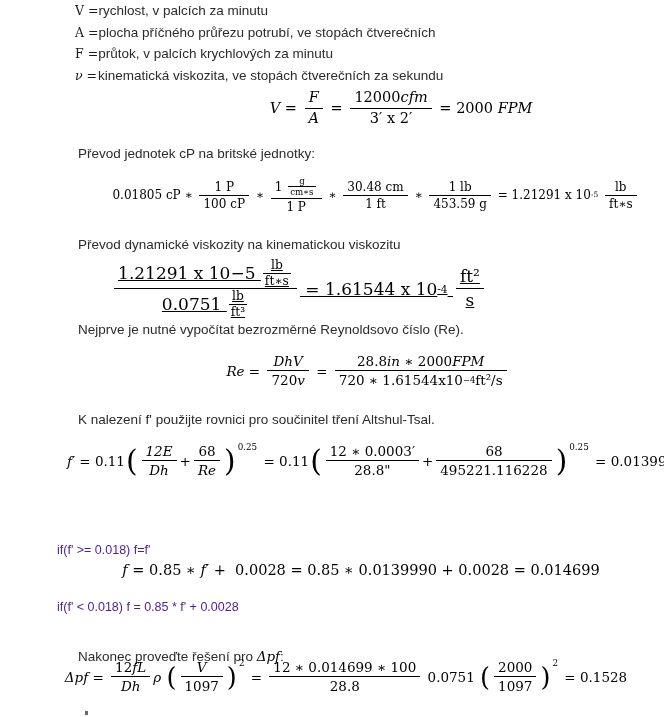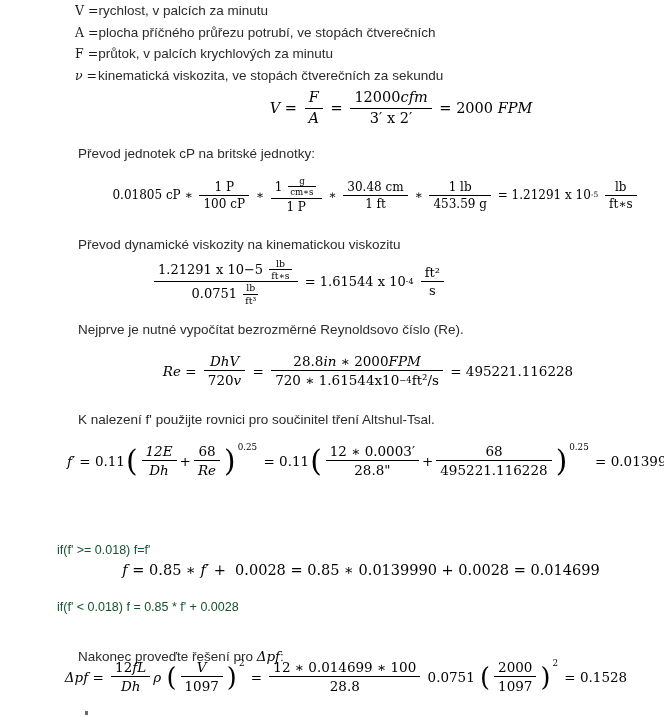--- a/index.html
+++ b/index.html
@@ -19,31 +19,31 @@
   .def-text{color:#2b2b2b;}
   
   .para{position:absolute;left:78px;margin:0;font-size:13.5px;color:#2b2b2b;white-space:pre;}
   .p-cp{top:146px;}
   .p-dyn{top:237px;}
   .p-re{top:322px;}
   .p-alt{top:412px;}
   .p-final{top:648px;}
   .math-inline{font-family:"DejaVu Serif",serif;font-style:italic;font-size:13.5px;color:#000;}
   
-  .conds{position:absolute;top:503px;left:57px;font-size:12.5px;color:#14532d;line-height:19px;white-space:pre;}
+  .conds{position:absolute;top:503px;left:57px;font-size:12.5px;color:#4c1d95;line-height:19px;white-space:pre;}
   
   .formula{
     position:absolute;left:0;width:664px;
     display:flex;align-items:center;justify-content:center;
     font-family:"DejaVu Serif",serif;color:#000;
     box-sizing:border-box;
   }
   .f-velocity{top:88px;font-size:14.5px;padding-left:138px;}
   .f-cp{top:176px;font-size:12px;padding-left:88px;}
-  .f-kin{top:258px;font-size:13px;padding-right:66px;}
+  .f-kin{top:258px;font-size:17px;padding-right:66px;text-decoration:underline;}
   .f-re{top:352px;font-size:13.5px;padding-left:72px;}
   .f-fprime{top:442px;font-size:13.5px;padding-left:78px;}
   .f-f{top:562px;font-size:14.5px;padding-left:58px;}
   .f-dpf{top:658px;font-size:13.5px;padding-left:28px;}
   .tok{white-space:pre;}
   .it{font-style:italic;}
   .frac{
     display:inline-flex;flex-direction:column;align-items:stretch;
     text-align:center;margin:0 3px;
   }
@@ -151,21 +151,20 @@
       <span class="tok"> = </span>
       <span class="frac">
         <span class="num"><span class="tok it">DhV</span></span>
         <span class="den"><span class="tok">720</span><span class="tok it">v</span></span>
       </span>
       <span class="tok"> = </span>
       <span class="frac">
         <span class="num"><span class="tok">28.8</span><span class="tok it">in</span><span class="tok"> ∗ 2000</span><span class="tok it">FPM</span></span>
         <span class="den"><span class="tok">720 ∗ 1.61544x10</span><sup class="msup">−4</sup><span class="tok">ft²/s</span></span>
       </span>
-      <span class="tok"> = 495221.116228</span>
     </div>
 
   <p class="para p-alt">K nalezení f' použijte rovnici pro součinitel tření Altshul-Tsal.</p>
 
   <div class="formula f-fprime">
       <span class="tok it">f′</span>
       <span class="tok"> = 0.11</span>
       <span class="paren" style="font-size: 2.2em;">(</span>
       <span class="frac">
         <span class="num"><span class="tok it">12E</span></span>

